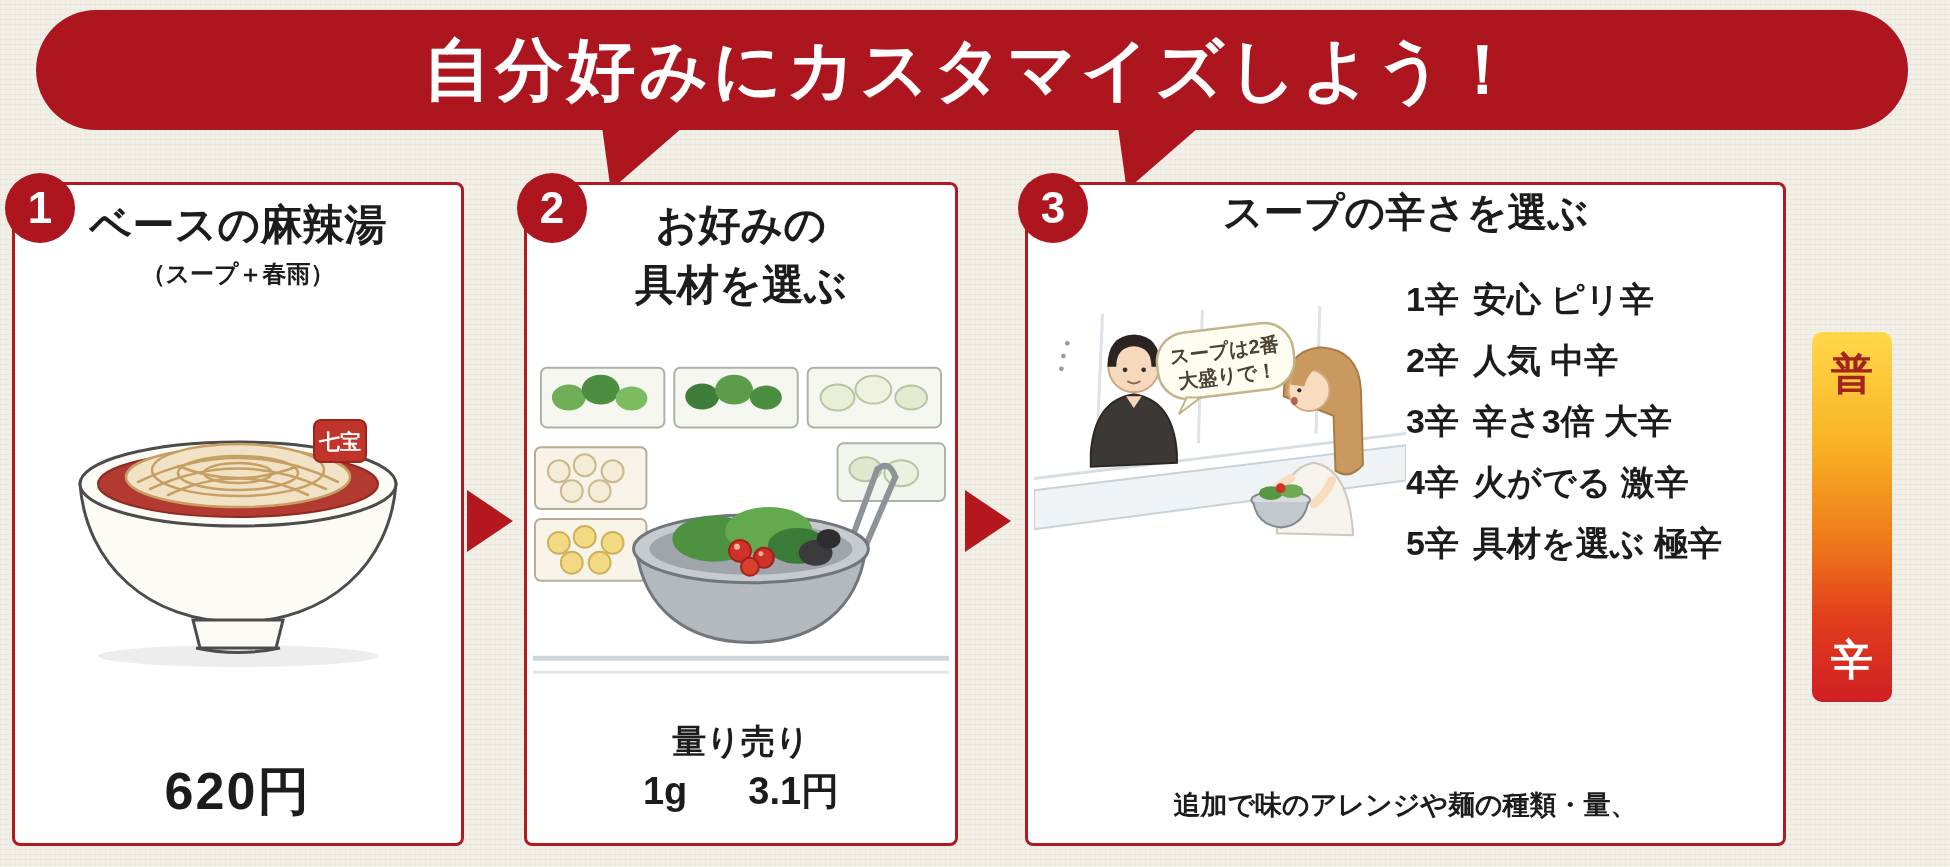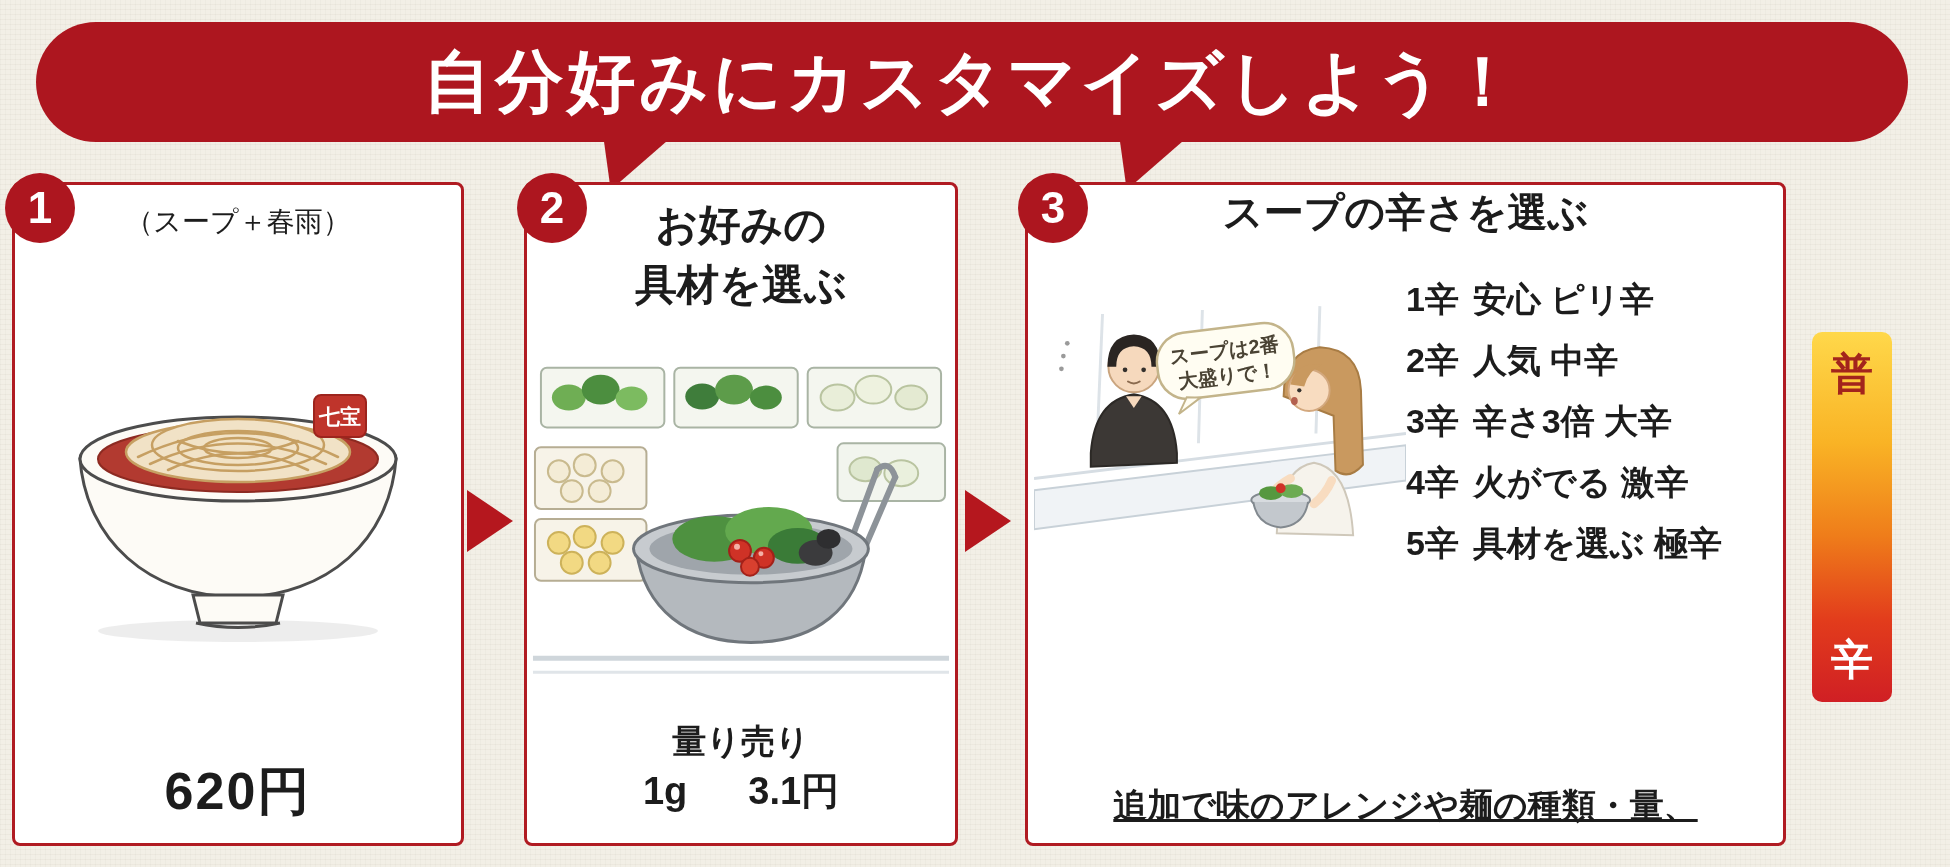--- a/index.html
+++ b/index.html
@@ -11,21 +11,21 @@
   .stage{
     position:relative;width:1950px;height:867px;overflow:hidden;
     background-color:#f2efe6;
     background-image:
       linear-gradient(0deg, rgba(120,110,90,0.05) 1px, transparent 1px),
       linear-gradient(90deg, rgba(120,110,90,0.035) 1px, transparent 1px);
     background-size:5px 5px;
   }
   
   .banner{
-    position:absolute;left:36px;top:22px;width:1872px;height:120px;
+    position:absolute;left:36px;top:10px;width:1872px;height:120px;
     background:#ad161f;border-radius:60px;
     display:flex;align-items:center;justify-content:center;z-index:3;
   }
   .banner-text{color:#ffffff;font-size:68px;font-weight:800;letter-spacing:4px;white-space:nowrap;}
   .tail{position:absolute;background:#ad161f;z-index:1;}
   .tail-2{left:596px;top:112px;width:98px;height:78px;clip-path:polygon(4% 0,100% 7%,15% 100%);}
   .tail-3{left:1112px;top:112px;width:98px;height:78px;clip-path:polygon(4% 0,100% 7%,15% 100%);}
   
   .panel{
     position:absolute;top:182px;height:664px;background:#ffffff;
@@ -35,38 +35,38 @@
   .panel-1{left:12px;width:452px;}
   .panel-2{left:524px;width:434px;}
   .panel-3{left:1025px;width:761px;}
   .badge{
     position:absolute;left:-10px;top:-12px;width:70px;height:70px;border-radius:50%;
     background:#ad161f;display:flex;align-items:center;justify-content:center;z-index:4;
   }
   .badge span{color:#fff;font-size:44px;font-weight:800;}
   .p-title{font-size:42px;font-weight:800;line-height:1.15;text-align:center;margin-top:16px;white-space:nowrap;}
   .panel-3 .p-title{font-size:40px;margin-top:4px;}
-  .p-sub{font-size:28px;font-weight:400;margin-top:18px;}
+  .p-sub{font-size:24px;font-weight:700;margin-top:9px;}
   .illus-wrap{flex:1;display:flex;align-items:center;justify-content:center;width:100%;}
   .price{font-size:52px;font-weight:800;margin-bottom:16px;letter-spacing:2px;}
   .sale-label{font-size:34px;font-weight:800;line-height:1.1;}
   .unit-row{display:flex;gap:61px;align-items:baseline;margin-top:6px;margin-bottom:26px;}
   .unit-row span{font-size:38px;font-weight:800;}
   
   .arrow{position:absolute;width:0;height:0;z-index:2;
     border-top:31px solid transparent;border-bottom:31px solid transparent;border-left:46px solid #b5171e;}
   .arrow-1{left:467px;top:490px;}
   .arrow-2{left:965px;top:490px;}
   
   .p3-body{display:flex;width:100%;flex:1;padding:4px 10px 0 6px;}
   .p3-illus{width:372px;display:flex;align-items:flex-start;justify-content:center;padding-top:44px;}
   .spice-list{list-style:none;flex:1;padding-top:30px;}
   .spice-list li{font-size:34px;font-weight:800;line-height:61px;white-space:nowrap;}
   .spice-list .lv{margin-right:14px;}
-  .p3-note{text-align:center;font-size:34px;font-weight:800;line-height:1.35;margin-bottom:14px;text-decoration:underline;}
+  .p3-note{text-align:center;font-size:27px;font-weight:800;line-height:1.35;margin-bottom:20px;}
   
   .spice-scale{
     position:absolute;left:1812px;top:332px;width:80px;height:370px;border-radius:10px;z-index:2;
     background:linear-gradient(180deg,#ffd84a 0%,#f9b325 30%,#ef7d1a 55%,#e23c1c 78%,#d01f24 100%);
     display:flex;flex-direction:column;justify-content:space-between;align-items:center;padding:14px 0;
   }
   .spice-scale .top{color:#a3241c;font-size:42px;font-weight:800;}
   .spice-scale .bottom{color:#ffffff;font-size:42px;font-weight:800;}
   svg text{font-family:"Liberation Sans","DejaVu Sans",sans-serif;}
 </style>
@@ -79,20 +79,21 @@
   <div class="tail tail-3"></div>
 
   <div class="banner">
     <span class="banner-text">自分好みにカスタマイズしよう！</span>
   </div>
 
   <section class="panel panel-1">
     <div class="badge">
       <span>1</span>
     </div>
+    <h2 class="p-title">ベースの麻辣湯</h2>
     <div class="p-sub">（スープ＋春雨）</div>
 
     <div class="illus-wrap">
       <svg width="420" height="300" viewBox="0 0 420 300">
         <ellipse cx="210" cy="282" rx="140" ry="11" fill="rgba(0,0,0,0.07)"></ellipse>
         <g>
           <path d="M 52 110 C 58 190 120 248 210 248 C 300 248 362 190 368 110 Z" fill="#fdfbf6" stroke="#4c4c4c" stroke-width="3"></path>
           <path d="M 165 246 L 172 274 L 248 274 L 255 246 Z" fill="#fdfbf6" stroke="#4c4c4c" stroke-width="3"></path>
           <path d="M 168 274 Q 210 283 252 274" fill="none" stroke="#4c4c4c" stroke-width="3"></path>
           <ellipse cx="210" cy="110" rx="158" ry="42" fill="#fdfbf6" stroke="#4c4c4c" stroke-width="3"></ellipse>

